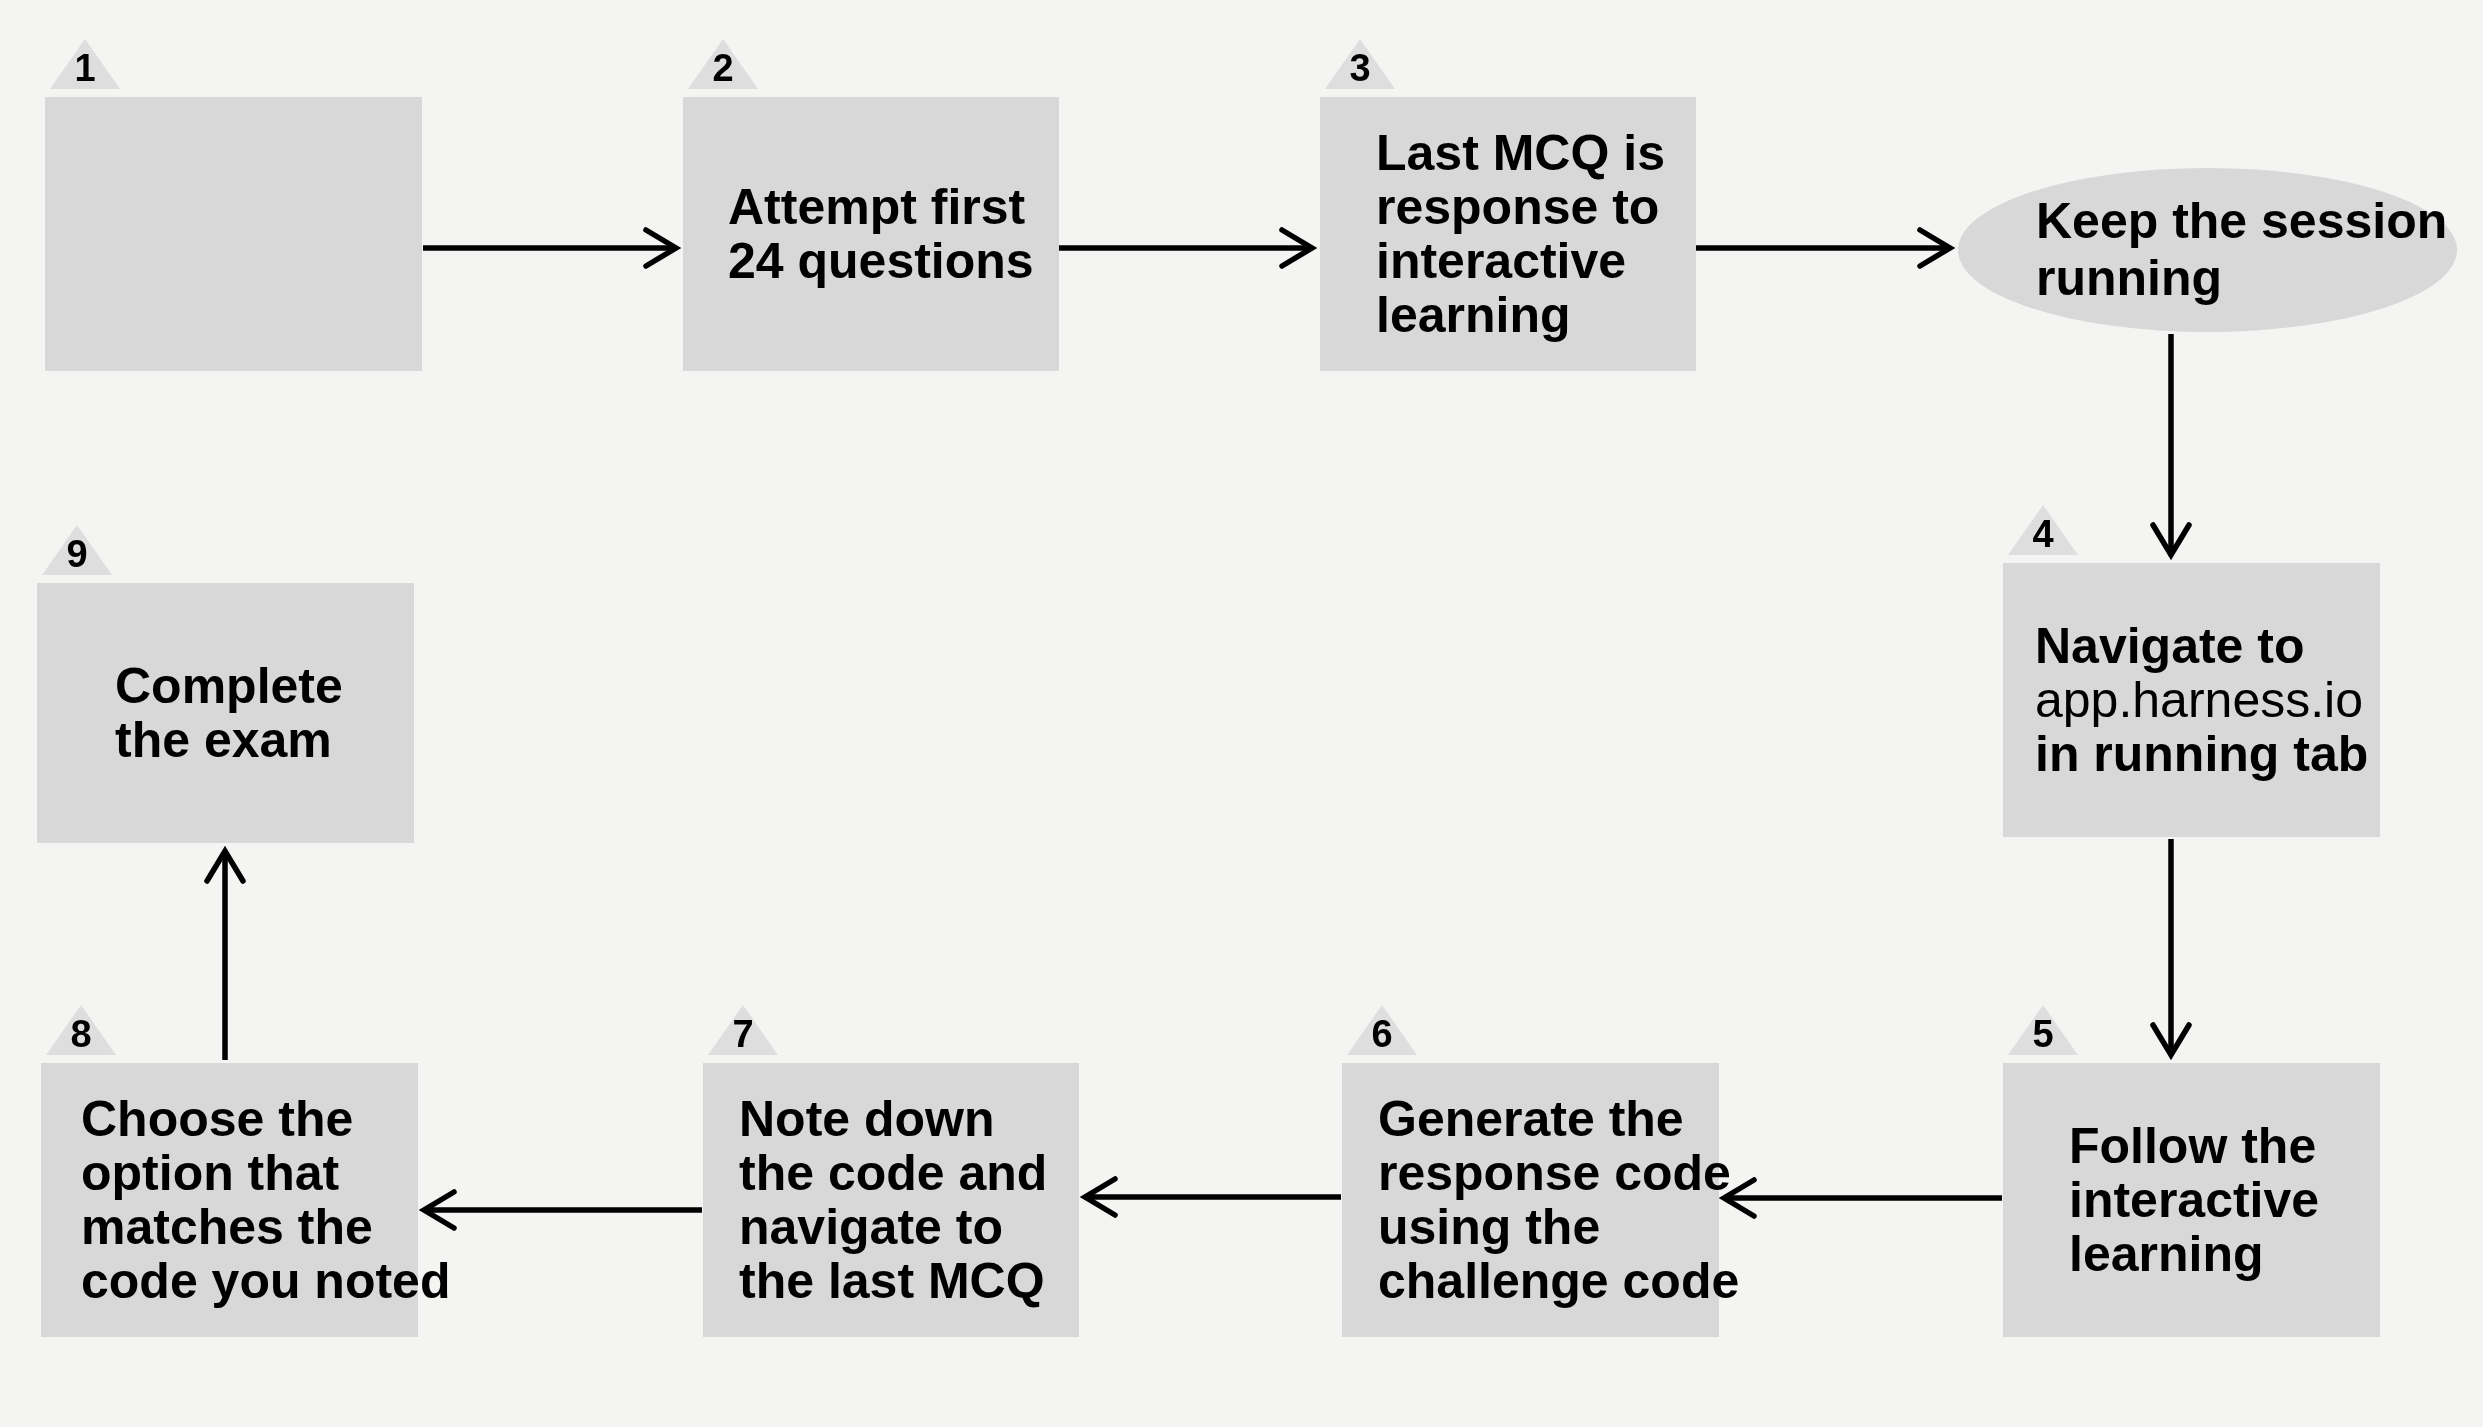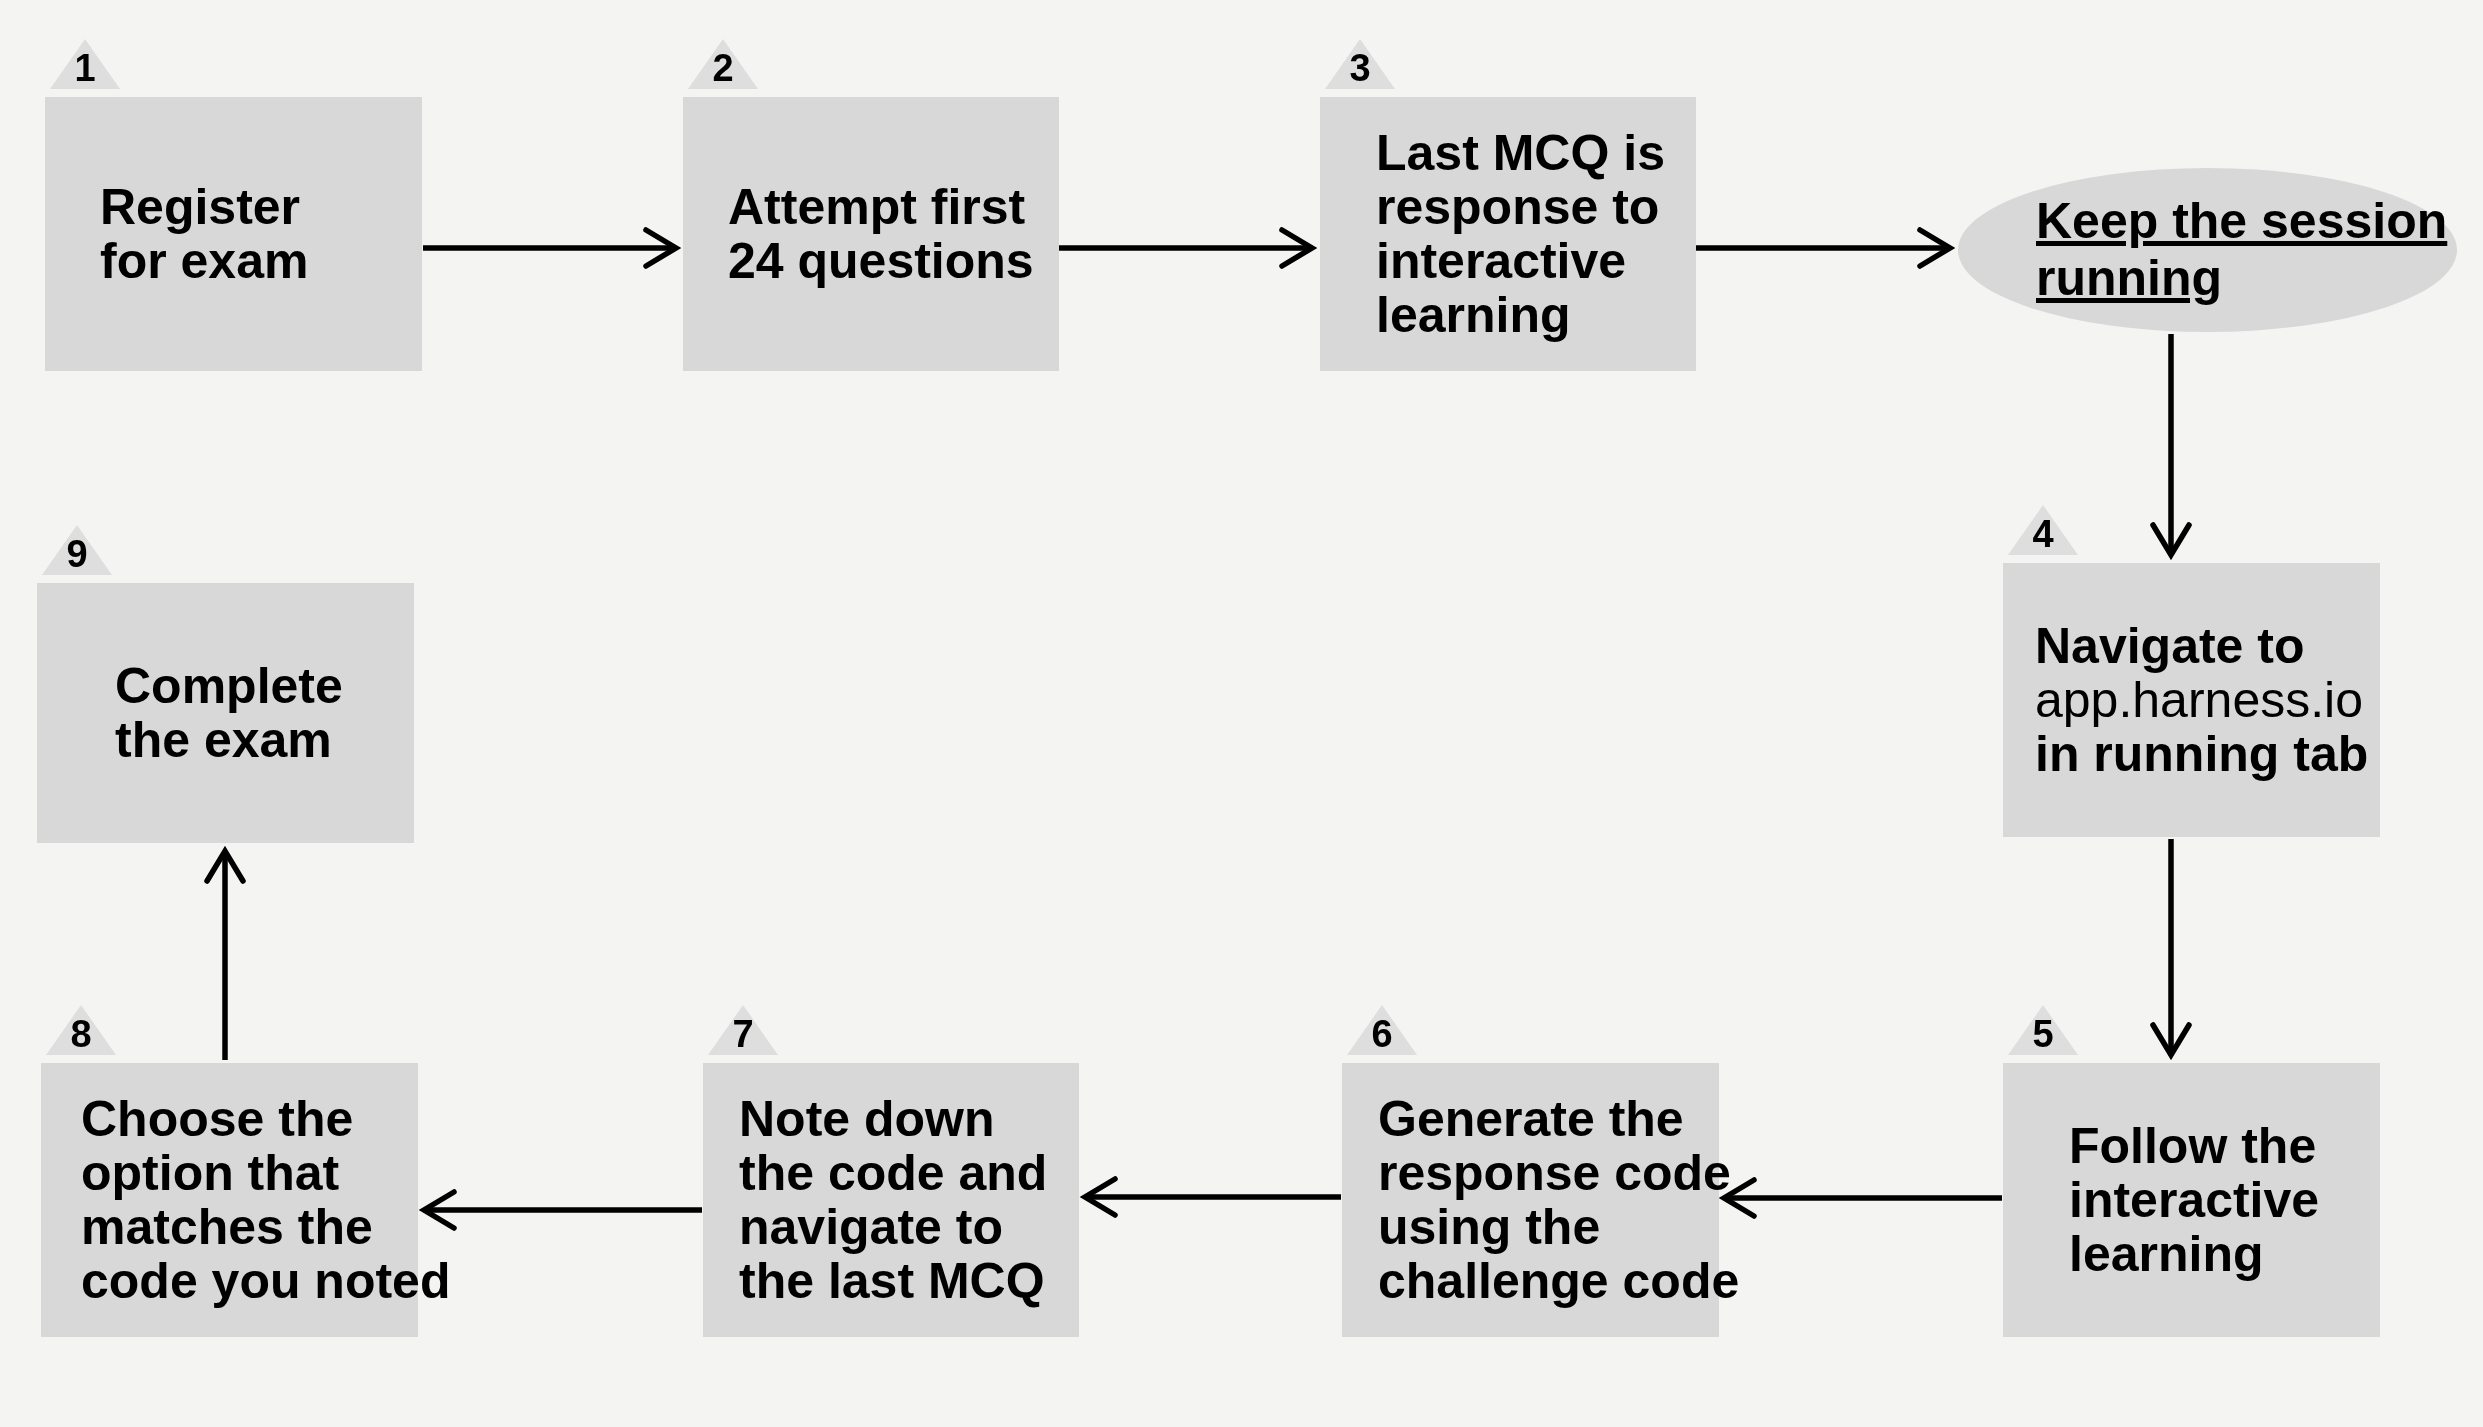--- a/index.html
+++ b/index.html
@@ -60,24 +60,20 @@
     <path class="ar" d="M2002 1198 L1724 1198" marker-end="url(#ah)"></path>
     <path class="ar" d="M1341 1197 L1085 1197" marker-end="url(#ah)"></path>
     <path class="ar" d="M702 1210 L424 1210" marker-end="url(#ah)"></path>
     <path class="ar" d="M225 1060 L225 851" marker-end="url(#ah)"></path>
   </svg>
 
   <div class="node" style="left:45px;top:97px;width:377px;height:274px;padding-left:55px;">
     <div class="marker">
       <span class="num">1</span>
     </div>
-    <div class="label">
-      <div class="line">Register</div>
-      <div class="line">for exam</div>
-    </div>
   </div>
 
   <div class="node" style="left:683px;top:97px;width:376px;height:274px;padding-left:45px;">
     <div class="marker">
       <span class="num">2</span>
     </div>
     <div class="label">
       <div class="line">Attempt first</div>
       <div class="line">24 questions</div>
     </div>
@@ -88,21 +84,21 @@
       <span class="num">3</span>
     </div>
     <div class="label">
       <div class="line">Last MCQ is</div>
       <div class="line">response to</div>
       <div class="line">interactive</div>
       <div class="line">learning</div>
     </div>
   </div>
 
-  <div class="node ellipse" style="left:1958px;top:168px;width:499px;height:164px;padding-left:78px;text-decoration:underline;">
+  <div class="node ellipse" style="left:1958px;top:168px;width:499px;height:164px;padding-left:78px;">
     <div class="label">
       <div class="line">Keep the session</div>
       <div class="line">running</div>
     </div>
   </div>
 
   <div class="node" style="left:2003px;top:563px;width:377px;height:274px;padding-left:32px;">
     <div class="marker">
       <span class="num">4</span>
     </div>

